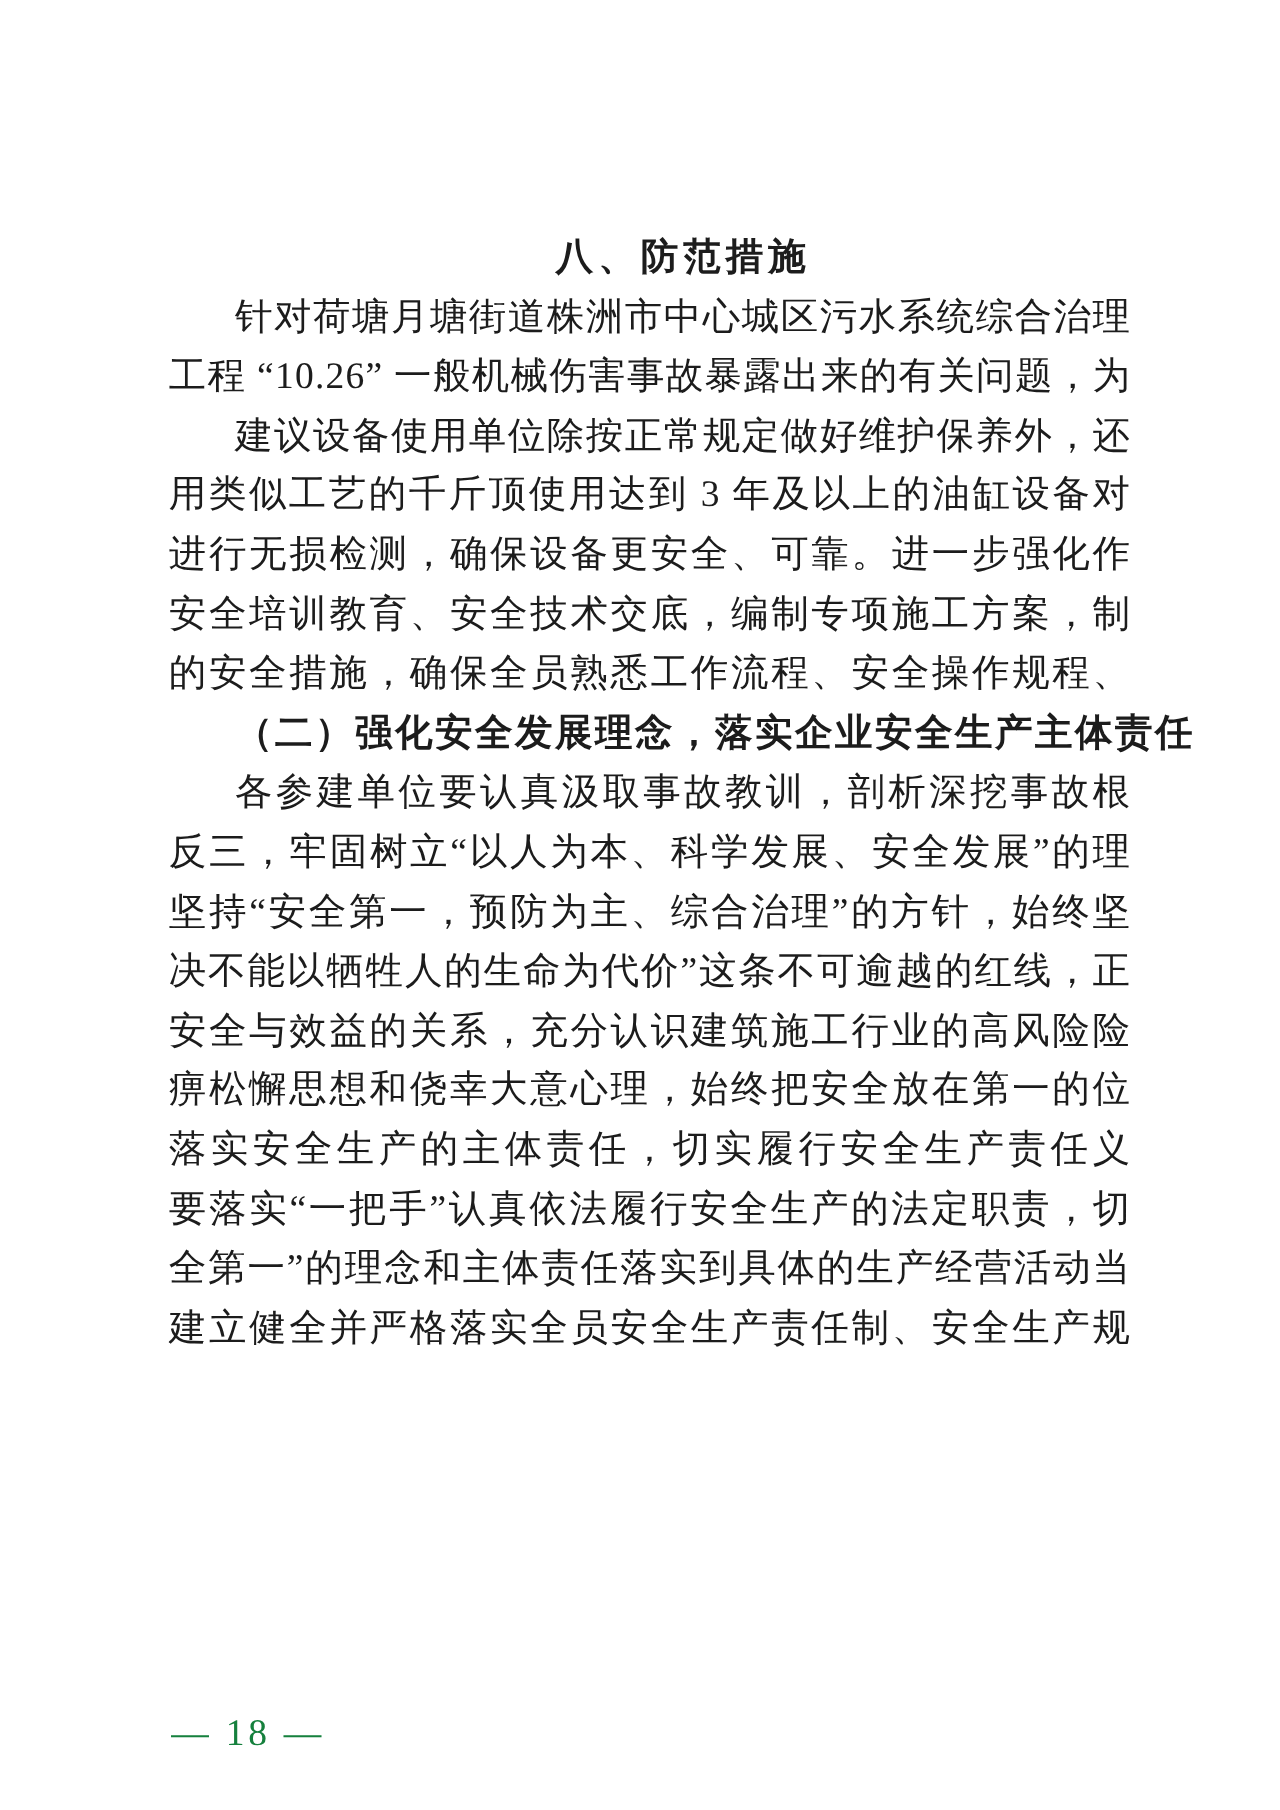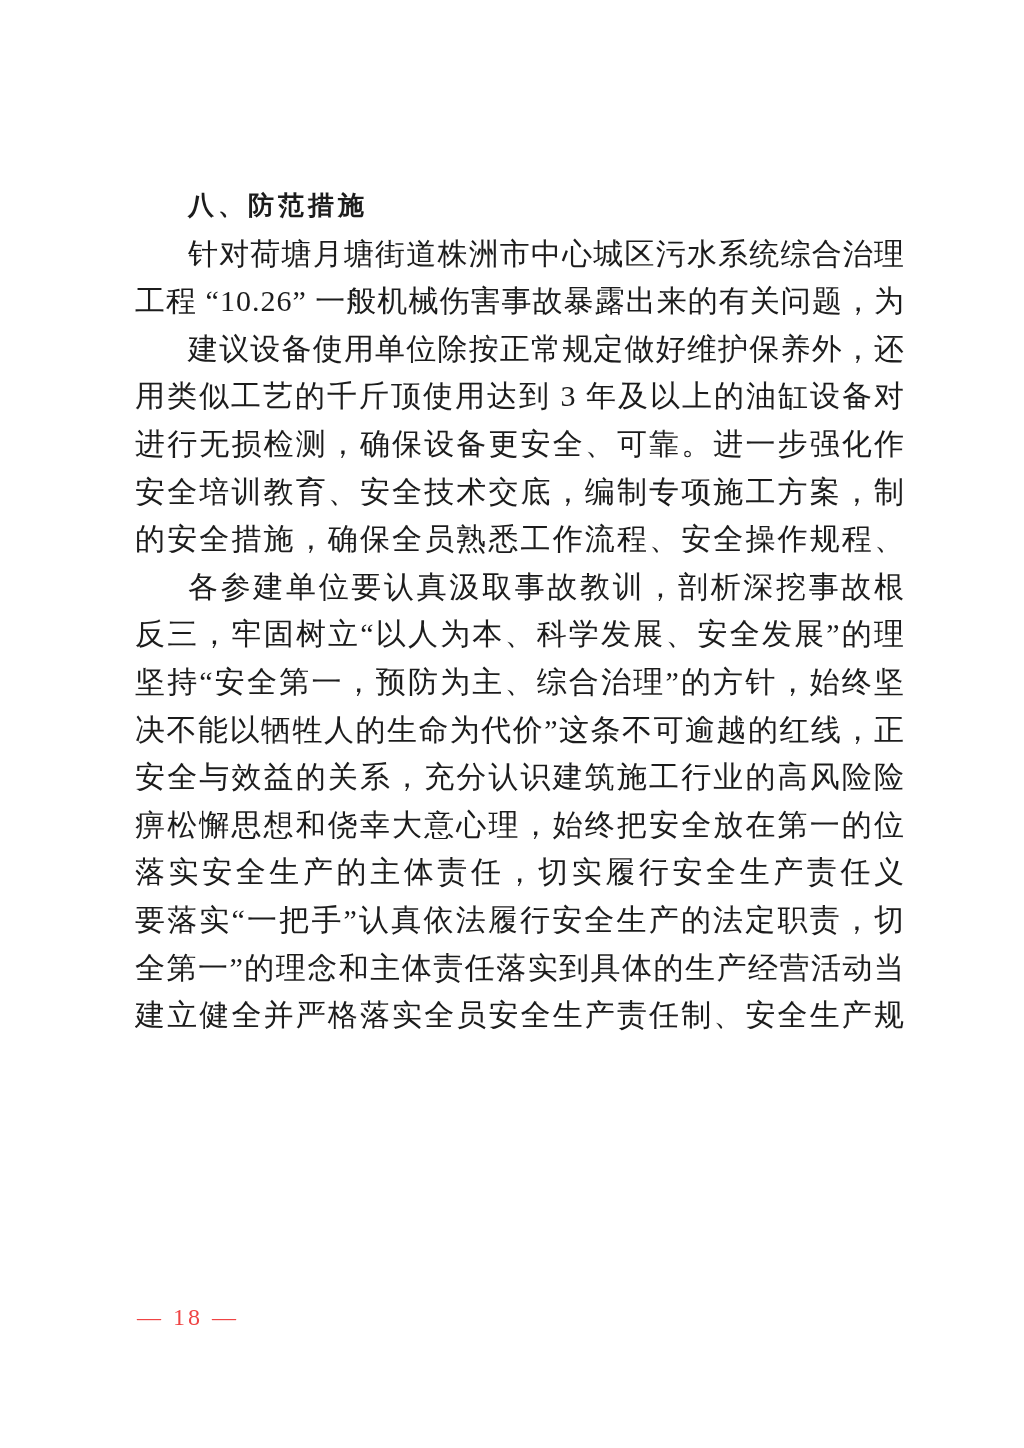--- a/index.html
+++ b/index.html
@@ -34,51 +34,53 @@
     text-align: justify;
     text-align-last: justify;
     overflow: hidden;
   }
   .line.indent {
     text-indent: 53px;
   }
   .line.heading {
     font-family: "Liberation Sans", sans-serif;
     font-weight: 700;
-    font-size: 26px;
+    font-size: 30px;
     letter-spacing: 4px;
+    text-align: center;
   }
   .line.subheading {
     font-weight: 700;
     letter-spacing: 2px;
   }
   .footer {
     position: absolute;
     left: 137px;
-    top: 1297px;
-    font-size: 24px;
+    top: 1367px;
+    font-size: 30px;
     line-height: 40px;
     letter-spacing: 3px;
-    color: #ef4444;
+    color: #15803d;
     font-family: "Liberation Serif", serif;
   }
 </style>
 </head>
 <body>
 
 <div class="page">
   <div class="content">
       <div class="line heading indent">八、防范措施</div>
       <div class="line body indent justify">针对荷塘月塘街道株洲市中心城区污水系统综合治理一期</div>
       <div class="line body justify">工程 “10.26” 一般机械伤害事故暴露出来的有关问题，为了有</div>
       <div class="line body indent justify">建议设备使用单位除按正常规定做好维护保养外，还应对采</div>
       <div class="line body justify">用类似工艺的千斤顶使用达到 3 年及以上的油缸设备对其焊缝</div>
       <div class="line body justify">进行无损检测，确保设备更安全、可靠。进一步强化作业人员的</div>
       <div class="line body justify">安全培训教育、安全技术交底，编制专项施工方案，制定更有效</div>
       <div class="line body justify">的安全措施，确保全员熟悉工作流程、安全操作规程、安全措施</div>
+      <div class="line subheading indent">（二）强化安全发展理念，落实企业安全生产主体责任</div>
       <div class="line body indent justify">各参建单位要认真汲取事故教训，剖析深挖事故根源，举一</div>
       <div class="line body justify">反三，牢固树立“以人为本、科学发展、安全发展”的理念，始终</div>
       <div class="line body justify">坚持“安全第一，预防为主、综合治理”的方针，始终坚守“发展</div>
       <div class="line body justify">决不能以牺牲人的生命为代价”这条不可逾越的红线，正确处理</div>
       <div class="line body justify">安全与效益的关系，充分认识建筑施工行业的高风险险性，杜绝麻</div>
       <div class="line body justify">痹松懈思想和侥幸大意心理，始终把安全放在第一的位置，认真</div>
       <div class="line body justify">落实安全生产的主体责任，切实履行安全生产责任义务，特别是</div>
       <div class="line body justify">要落实“一把手”认真依法履行安全生产的法定职责，切实将“安</div>
       <div class="line body justify">全第一”的理念和主体责任落实到具体的生产经营活动当中。要</div>
       <div class="line body justify">建立健全并严格落实全员安全生产责任制、安全生产规章制度和</div>

